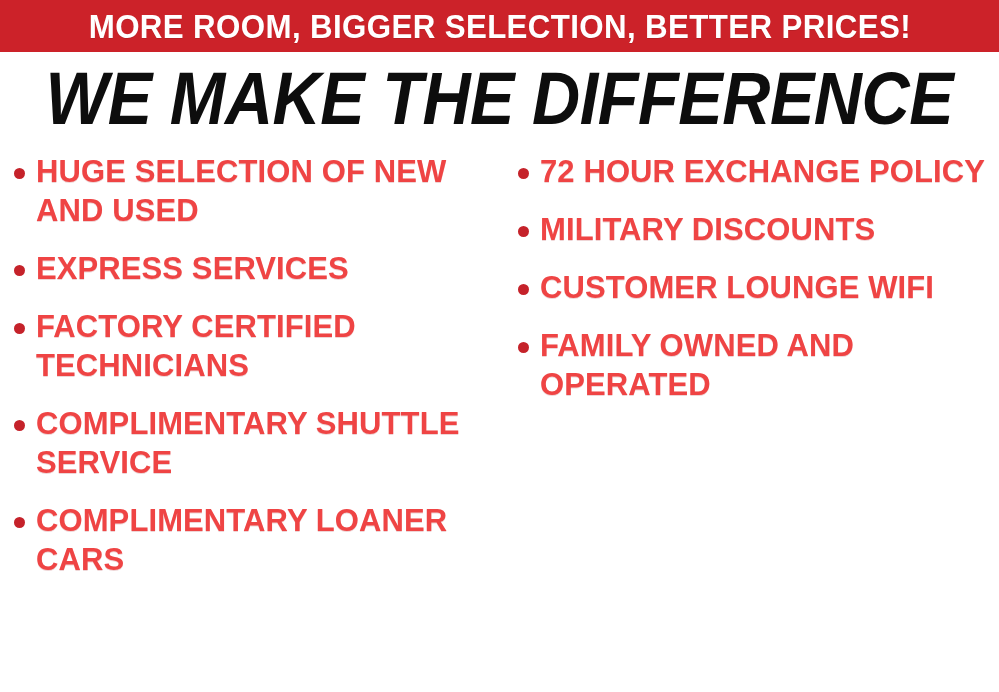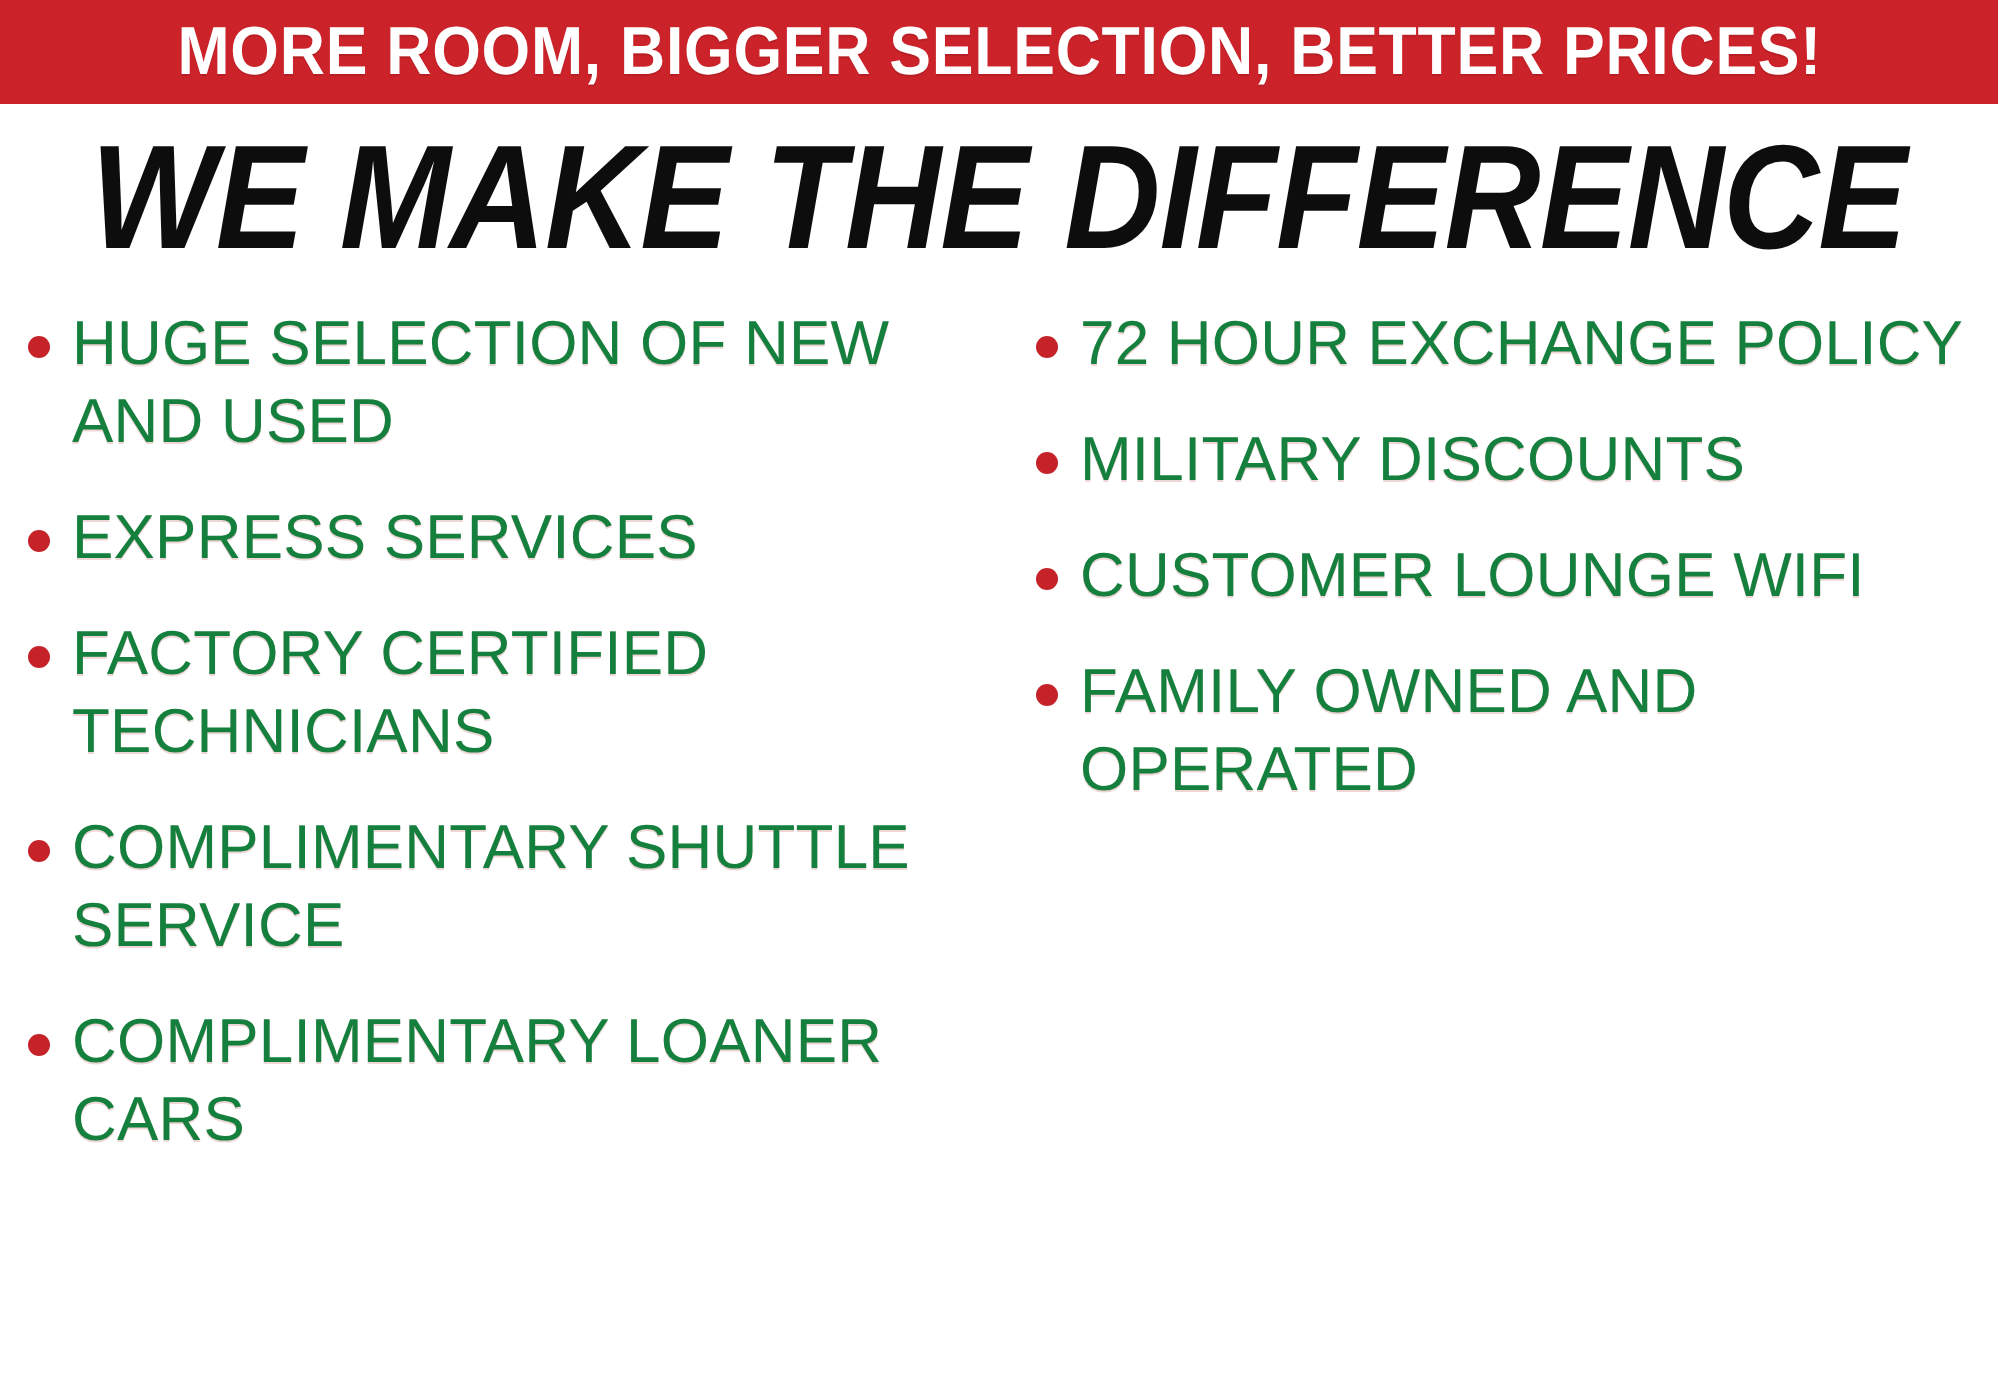--- a/index.html
+++ b/index.html
@@ -92,23 +92,23 @@
   .dot {
     flex: 0 0 auto;
     width: 11px;
     height: 11px;
     border-radius: 50%;
     background: #c5222a;
     margin-top: 16px;
     margin-right: 11px;
   }
   .bullet-text {
-    color: #15803d;
+    color: #ef4444;
     font-family: "Liberation Sans", sans-serif;
-    font-weight: normal;
+    font-weight: bold;
     font-size: 31px;
     line-height: 1.26;
     letter-spacing: 0.1px;
     text-transform: uppercase;
     text-shadow: 0 1px 0 rgba(160,20,30,0.18);
   }
 </style>
 </head>
 <body>
 

